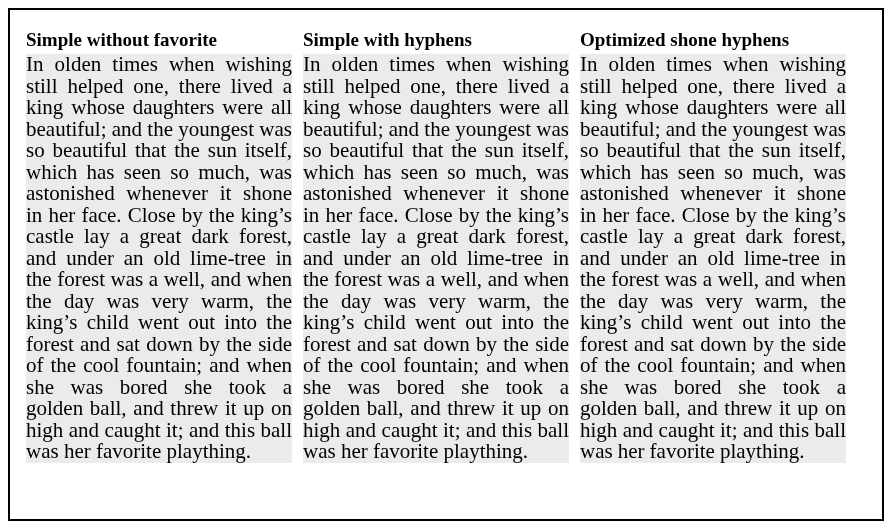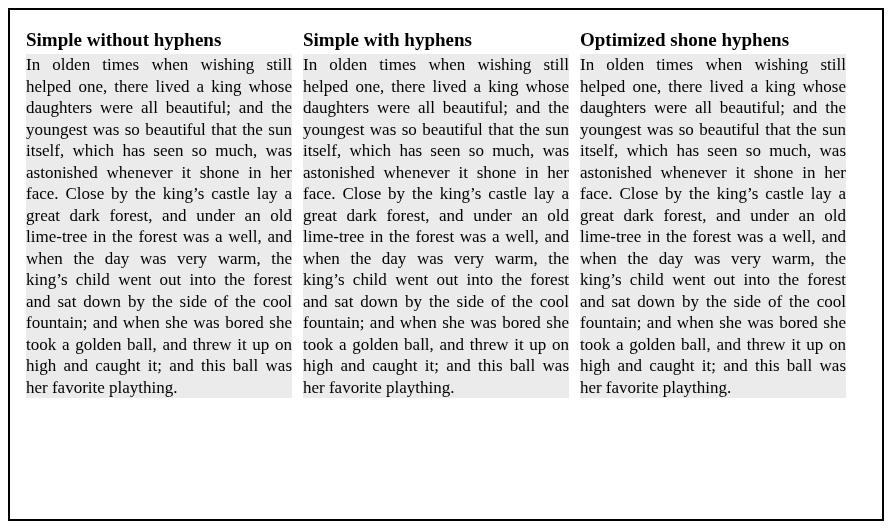--- a/index.html
+++ b/index.html
@@ -43,21 +43,21 @@
     font-weight: bold;
     font-size: 19px;
     line-height: 23px;
     color: #000000;
     margin: 0 0 3px 0;
     white-space: nowrap;
   }
   .col-body {
     background: #ebebeb;
     color: #000000;
-    font-size: 17px;
+    font-size: 21px;
     line-height: 21.5px;
     text-align: justify;
     padding: 0;
     margin: 0;
     hyphens: none;
     -webkit-hyphens: none;
   }
   .col-body.hyphenated {
     hyphens: auto;
     -webkit-hyphens: auto;
@@ -69,21 +69,21 @@
     word-spacing: -0.2px;
   }
 </style>
 </head>
 <body>
 
 <div class="page">
   <div class="columns">
 
     <div class="col">
-      <div class="col-title">Simple without hyphens</div>
+      <div class="col-title">Simple without favorite</div>
       <p class="col-body">In olden times when wishing still helped one, there lived a king whose daughters were all beautiful; and the youngest was so beautiful that the sun itself, which has seen so much, was astonished whenever it shone in her face. Close by the king’s castle lay a great dark forest, and under an old lime-tree in the forest was a well, and when the day was very warm, the king’s child went out into the forest and sat down by the side of the cool fountain; and when she was bored she took a golden ball, and threw it up on high and caught it; and this ball was her favorite plaything.</p>
     </div>
 
     <div class="col">
       <div class="col-title">Simple with hyphens</div>
       <p class="col-body hyphenated" lang="en">In olden times when wishing still helped one, there lived a king whose daughters were all beautiful; and the youngest was so beautiful that the sun itself, which has seen so much, was astonished whenever it shone in her face. Close by the king’s castle lay a great dark forest, and under an old lime-tree in the forest was a well, and when the day was very warm, the king’s child went out into the forest and sat down by the side of the cool fountain; and when she was bored she took a golden ball, and threw it up on high and caught it; and this ball was her favorite plaything.</p>
     </div>
 
     <div class="col">
       <div class="col-title">Optimized shone hyphens</div>

